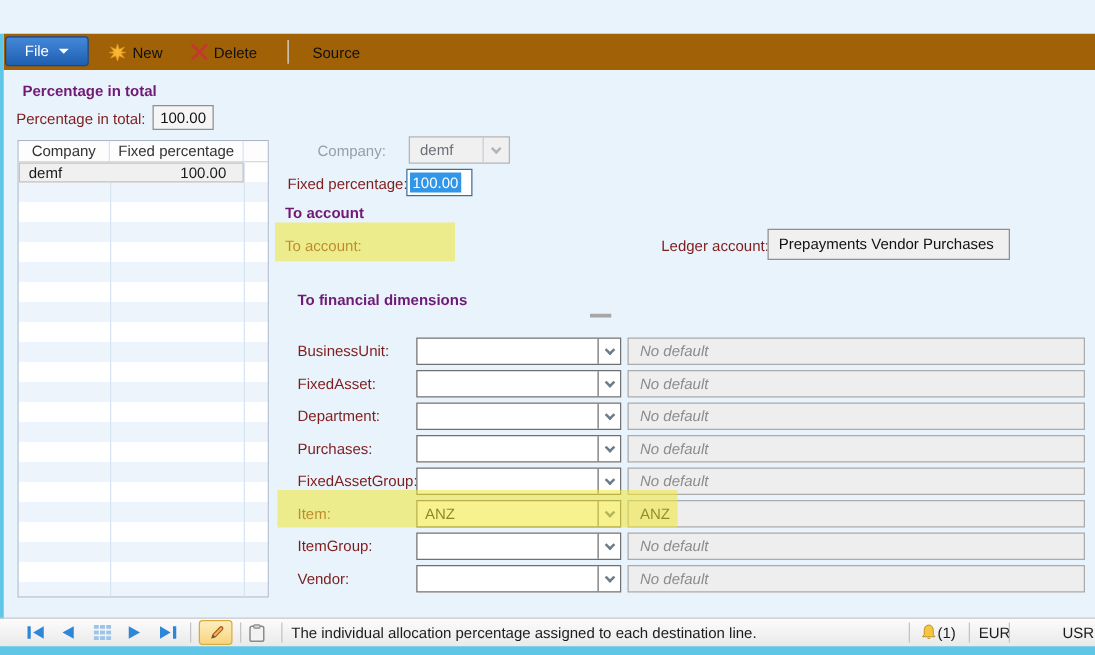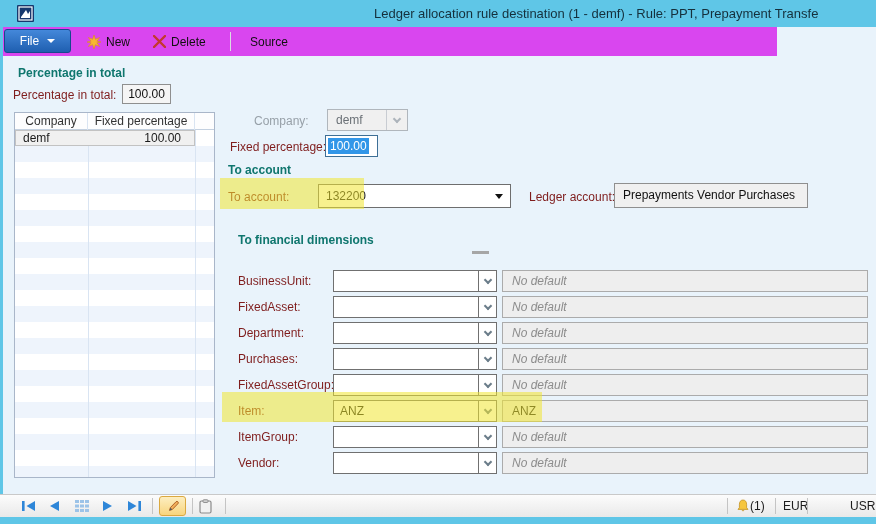--- a/index.html
+++ b/index.html
@@ -13,32 +13,32 @@
 
   
   .titlebar { left:0; top:0; width:876px; height:27px; background:#5fc6e7; }
   .app-icon { left:17px; top:5px; width:17px; height:17px; }
   .win-title { left:374px; top:0; height:27px; line-height:27px; font-size:13px;
     color:#15303c; white-space:nowrap; }
   .border-left { left:0; top:27px; width:3px; height:490px; background:#5fc6e7; }
   .border-bottom { left:0; top:517px; width:876px; height:7px; background:#5fc6e7; }
 
   
-  .toolbar { left:3px; top:27px; width:774px; height:29px; background:#d946ef; }
+  .toolbar { left:3px; top:27px; width:873px; height:29px; background:#a16207; }
   .file-btn { left:1px; top:2px; width:67px; height:24px; border-radius:3px;
     background:linear-gradient(#4488da,#1f5fb0); border:1px solid #17488e;
     color:#fff; display:flex; align-items:center; justify-content:center; gap:8px;
     cursor:default; }
   .file-caret { width:0; height:0; border-left:4px solid transparent;
     border-right:4px solid transparent; border-top:4px solid #fff; }
   .tb-item { top:0; height:29px; display:flex; align-items:center; gap:5px; color:#101010; }
   .tb-sep { left:227px; top:5px; width:1px; height:19px; background:#d9dde2; }
 
   
-  .group-heading { font-weight:bold; color:#0f766e; }
+  .group-heading { font-weight:bold; color:#701a75; }
   .pct-label { left:13px; top:88px; }
   .pct-box { left:122px; top:84px; width:49px; height:20px; background:#f5f5f5;
     border:1px solid #8f8f8f; text-align:center; line-height:18px; color:#111; }
 
   .grid { left:14px; top:112px; width:201px; height:366px; background:#fff;
     border:1px solid #a9b6c9; }
   .grid-header { position:absolute; left:0; top:0; width:199px; height:17px;
     background:#fdfdfe; border-bottom:1px solid #c3d0e0; display:flex; }
   .gh-cell { height:17px; line-height:16px; text-align:center; color:#333;
     border-right:1px solid #d9e4f2; overflow:hidden; }
@@ -108,28 +108,20 @@
     border:1px solid #dba940; border-radius:3px;
     background:linear-gradient(#fdeec0,#f8d57e);
     display:flex; align-items:center; justify-content:center; }
   .sb-text { color:#1c1c1c; white-space:nowrap; }
 </style>
 </head>
 <body>
 
 <div id="app">
 
-  <div class="abs titlebar">
-    <svg class="abs app-icon" viewBox="0 0 17 17">
-      <rect x="0" y="0" width="17" height="17" rx="1" fill="#17386e"></rect>
-      <rect x="2" y="2" width="13" height="13" fill="none" stroke="#fff" stroke-width="1.2"></rect>
-      <path d="M4 12 L9 5 L11 9 L13 6 L13 13 L4 13 Z" fill="#fff"></path>
-    </svg>
-    <div class="abs win-title">Ledger allocation rule destination (1 - demf) - Rule: PPT, Prepayment Transfe</div>
-  </div>
 
   <div class="abs toolbar">
     <div class="abs file-btn">
       <span>File</span>
       <span class="file-caret"></span>
     </div>
     <div class="abs tb-item" style="left:84px;">
       <svg width="14" height="14" viewBox="0 0 14 14">
         <path d="M7 0 L8.4 4.3 L12.6 2.5 L9.9 6.2 L14 7 L9.9 7.8 L12.6 11.5 L8.4 9.7 L7 14 L5.6 9.7 L1.4 11.5 L4.1 7.8 L0 7 L4.1 6.2 L1.4 2.5 L5.6 4.3 Z" fill="#f7b733" stroke="#d98e1b" stroke-width="0.6"></path>
       </svg>
@@ -177,24 +169,20 @@
   </div>
 
   <div class="abs lbl" style="left:230px; top:140px;">Fixed percentage:</div>
   <div class="abs fp-input">
     <span class="fp-sel">100.00</span>
   </div>
 
   <div class="abs group-heading" style="left:228px; top:163px;">To account</div>
 
   <div class="abs lbl" style="left:228px; top:190px;">To account:</div>
-  <div class="abs toacct-combo">
-    <span class="val">132200</span>
-    <span class="combo-arrow"></span>
-  </div>
   <div class="abs hl-toaccount"></div>
 
   <div class="abs lbl" style="left:529px; top:190px;">Ledger account:</div>
   <div class="abs group-heading" style="left:238px; top:233px;">To financial dimensions</div>
 
   <div class="abs ledger-box">
     <span class="val">Prepayments Vendor Purchases</span>
   </div>
   <div class="abs dash-handle"></div>
 
@@ -342,20 +330,21 @@
       </svg>
     </div>
     <div class="sb-sep" style="left:192px;"></div>
     <div class="sb-item" style="left:199px;">
       <svg width="13" height="15" viewBox="0 0 13 15">
         <rect x="1" y="2" width="11" height="12" rx="1.5" fill="#f2f2f2" stroke="#8a8a8a" stroke-width="1.2"></rect>
         <rect x="4" y="0.8" width="5" height="2.6" rx="0.8" fill="#d9d9d9" stroke="#8a8a8a" stroke-width="1"></rect>
       </svg>
     </div>
     <div class="sb-sep" style="left:225px;"></div>
+    <div class="sb-item sb-text" style="left:233px;">The individual allocation percentage assigned to each destination line.</div>
 
     <div class="sb-sep" style="left:727px;"></div>
     <div class="sb-item" style="left:736px;">
       <svg width="14" height="14" viewBox="0 0 14 14">
         <path d="M7 1 C4.6 1 3.4 3 3.4 5.2 L3.4 8.6 L2 10.4 L12 10.4 L10.6 8.6 L10.6 5.2 C10.6 3 9.4 1 7 1 Z" fill="#f6c63e" stroke="#c49324" stroke-width="0.8"></path>
         <path d="M5.6 11.2 a1.5 1.5 0 0 0 2.8 0 Z" fill="#c49324"></path>
       </svg>
       <span class="sb-text">(1)</span>
     </div>
     <div class="sb-sep" style="left:775px;"></div>

